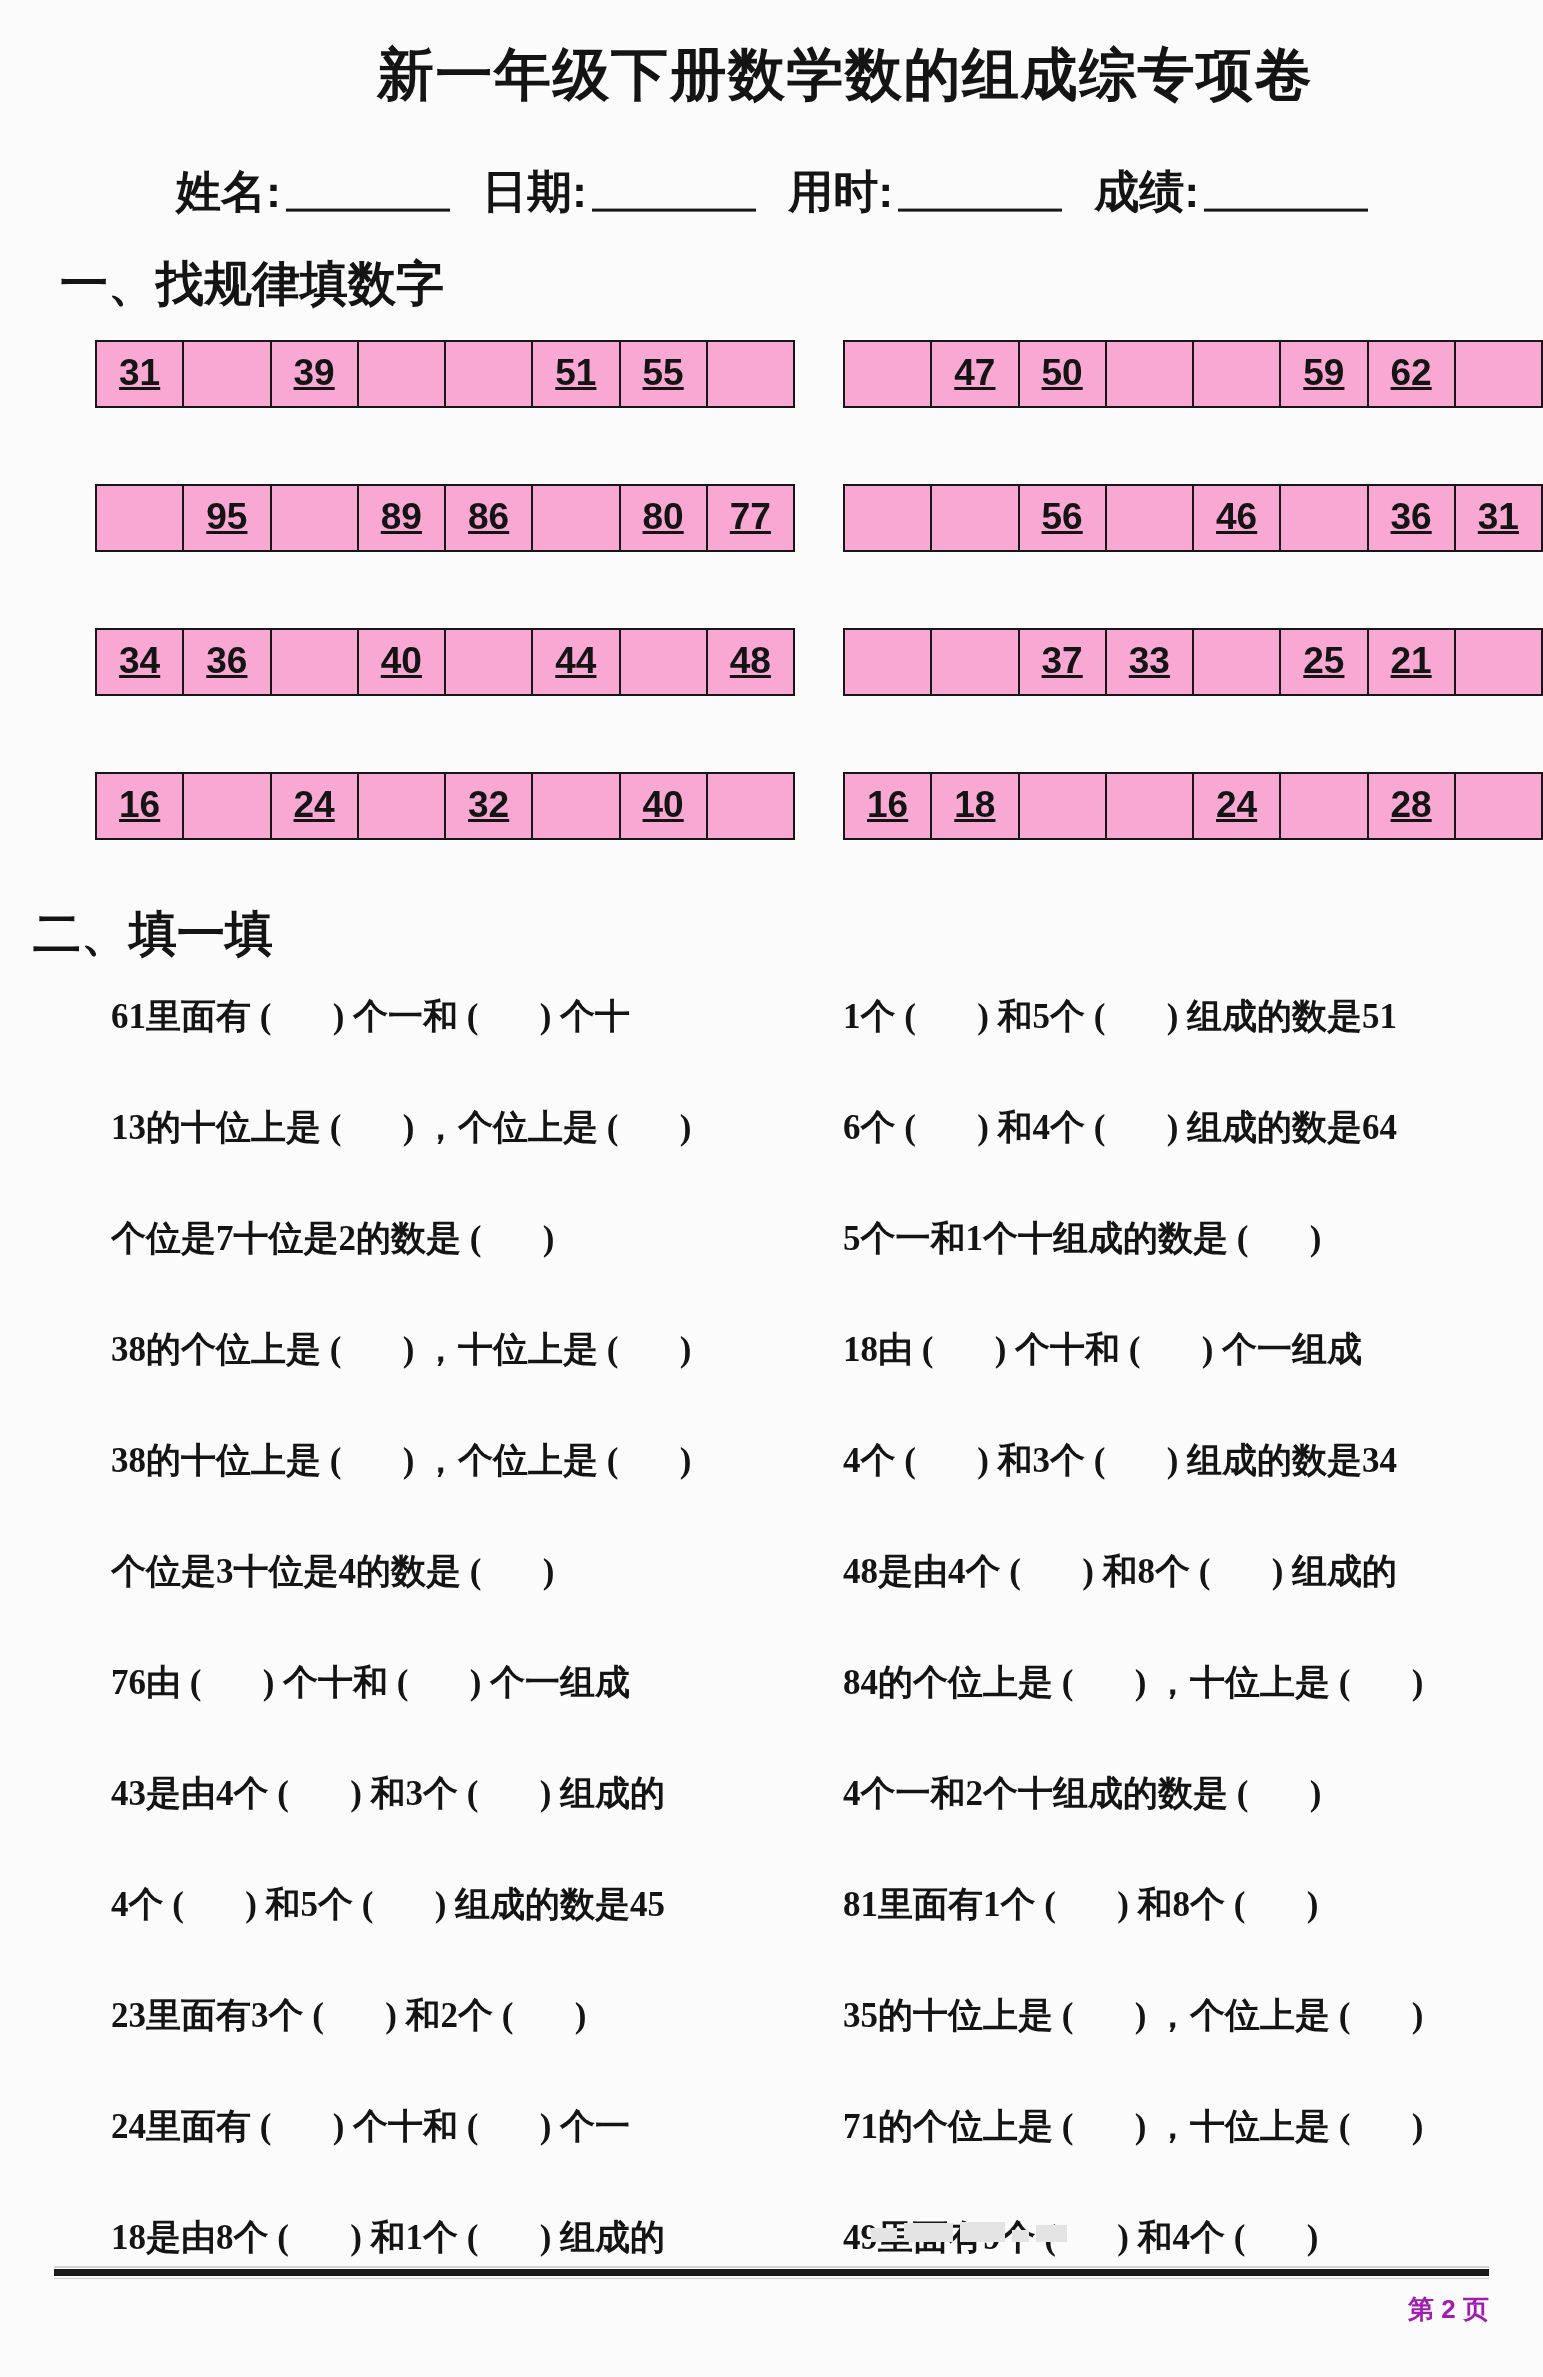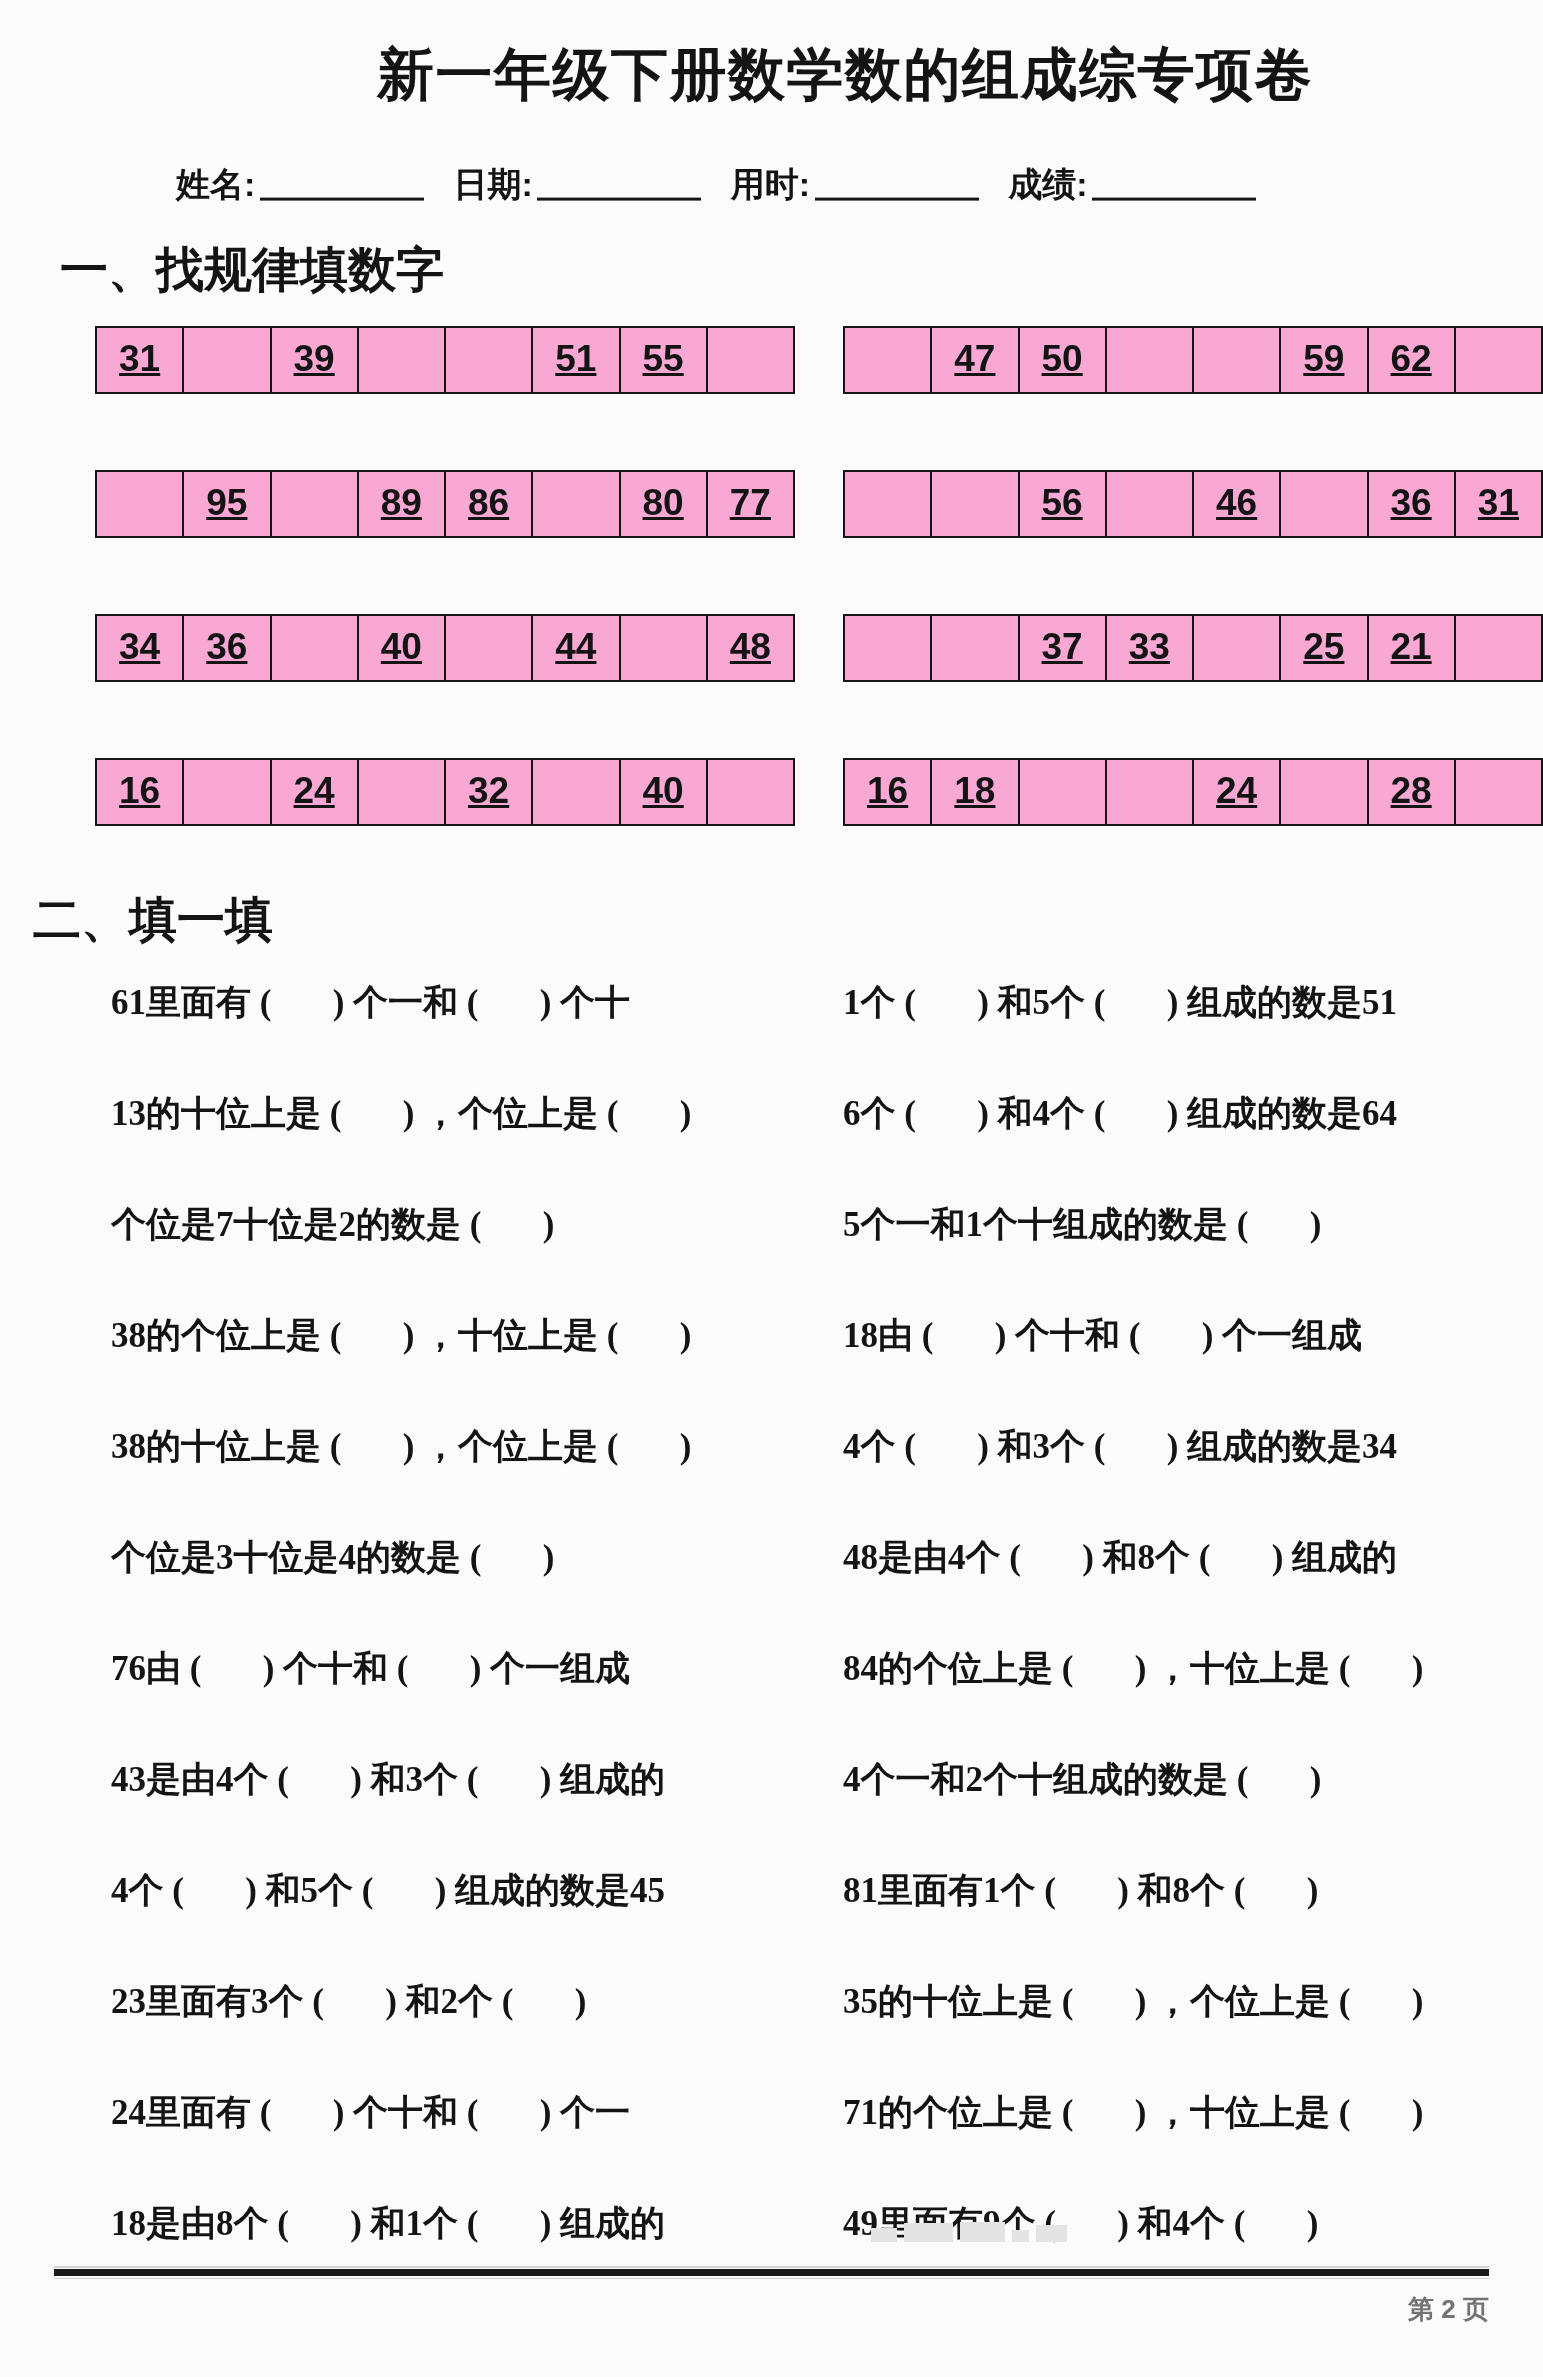--- a/index.html
+++ b/index.html
@@ -16,21 +16,21 @@
     padding:42px 0 0 147px;
     text-align:center;
     font-size:57px;
     font-weight:700;
     letter-spacing:1.5px;
     line-height:1.15;
   }
   .meta {
     margin-top:54px;
     padding-left:176px;
-    font-size:34px;
+    font-size:45px;
     font-weight:700;
     white-space:nowrap;
   }
   .meta-field { display:inline-block; margin-right:20px; }
   .meta-blank {
     display:inline-block;
     width:164px; height:31px;
     border-bottom:3.1px solid #161616;
     margin-left:4.6px;
     transform:translateY(4.6px);
@@ -69,21 +69,21 @@
   .watermark { position:absolute; left:871px; top:2222px; height:20px; display:flex; align-items:flex-end; gap:7px; }
   .wm-block { background:#e4e4e4; display:inline-block; }
 
   .footer-rule { position:absolute; left:54px; top:2266px; width:1435px; }
   .fr-top { height:1.5px; background:#d2d2d2; }
   .fr-mid { height:7px; background:#1a1a1a; margin-top:1.5px; }
   .fr-bot { height:1.5px; background:#d2d2d2; margin-top:1.5px; }
 
   .page-number {
     position:absolute; top:2292px; right:54px;
-    font-size:26px; font-weight:700; color:#737373;
+    font-size:26px; font-weight:700; color:#a21caf;
   }
 </style>
 </head>
 <body>
 
 <div class="page">
 
   <h1 class="title">新一年级下册数学数的组成综专项卷</h1>
 
   <div class="meta">

